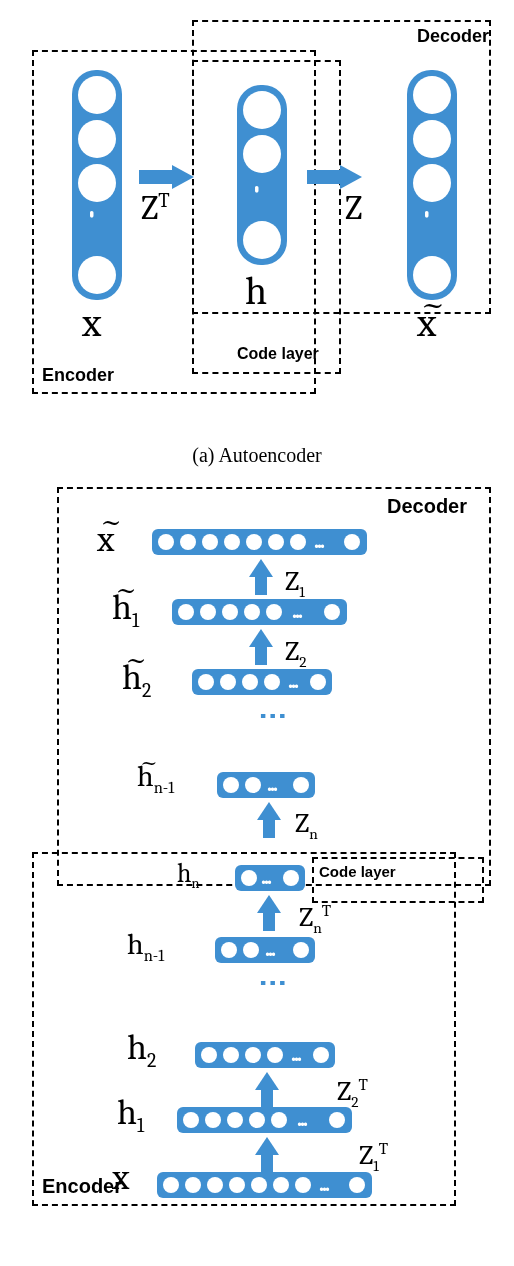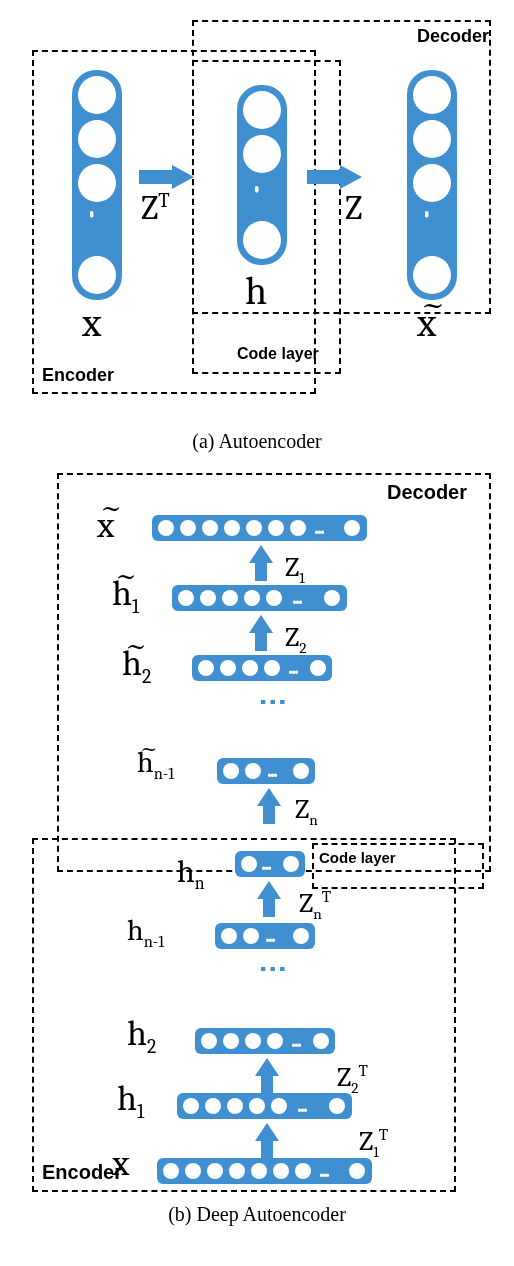--- a/index.html
+++ b/index.html
@@ -14,21 +14,21 @@
     width: 100%;
   }
   .panel {
     width: 100%;
     position: relative;
     margin-bottom: 20px;
   }
   .caption {
     text-align: center;
     font-size: 20px;
-    margin-top: 10px;
+    margin-top: 24px;
   }
 
   
   .a-wrap {
     position: relative;
     width: 480px;
     height: 400px;
     margin: 0 auto;
   }
   .a-encoder-box, .a-decoder-box, .a-code-box {
@@ -298,21 +298,21 @@
           <div class="dot d2"></div>
         <div class="hdots" style="left:50px;">...</div>
         <div class="dot" style="left:76px;"></div>
       </div>
       <div class="varrow" style="left:240px; top:315px;">
           <div class="head"></div>
           <div class="shaft"></div>
         </div>
       <div class="b-rightlabel" style="left:278px; top:320px;"><span>Z</span><span class="sub">n</span></div>
 
-      <div class="b-leftlabel" style="left:160px; top:380px; font-size:32px;"><span>h</span><span class="sub">n</span></div>
+      <div class="b-leftlabel" style="left:160px; top:372px; font-size:26px;"><span>h</span><span class="sub">n</span></div>
       <div class="hbar" style="left:218px; top:378px; width:70px;">
         <div class="dot d1"></div>
         <div class="hdots" style="left:26px;">...</div>
         <div class="dot" style="left:48px;"></div>
       </div>
 
       <div class="varrow" style="left:240px; top:408px;">
           <div class="head"></div>
           <div class="shaft"></div>
         </div>
@@ -365,16 +365,15 @@
           <div class="dot d3"></div>
           <div class="dot d4"></div>
         <div class="dot d5"></div>
           <div class="dot d6"></div>
           <div class="dot d7"></div>
         <div class="hdots" style="left:162px;">...</div>
         <div class="dot" style="left:192px;"></div>
       </div>
 
     </div>
-    <div class="caption">(b) Deep Autoencoder</div>
   </div>
 
 </div>
 
 </body></html>

